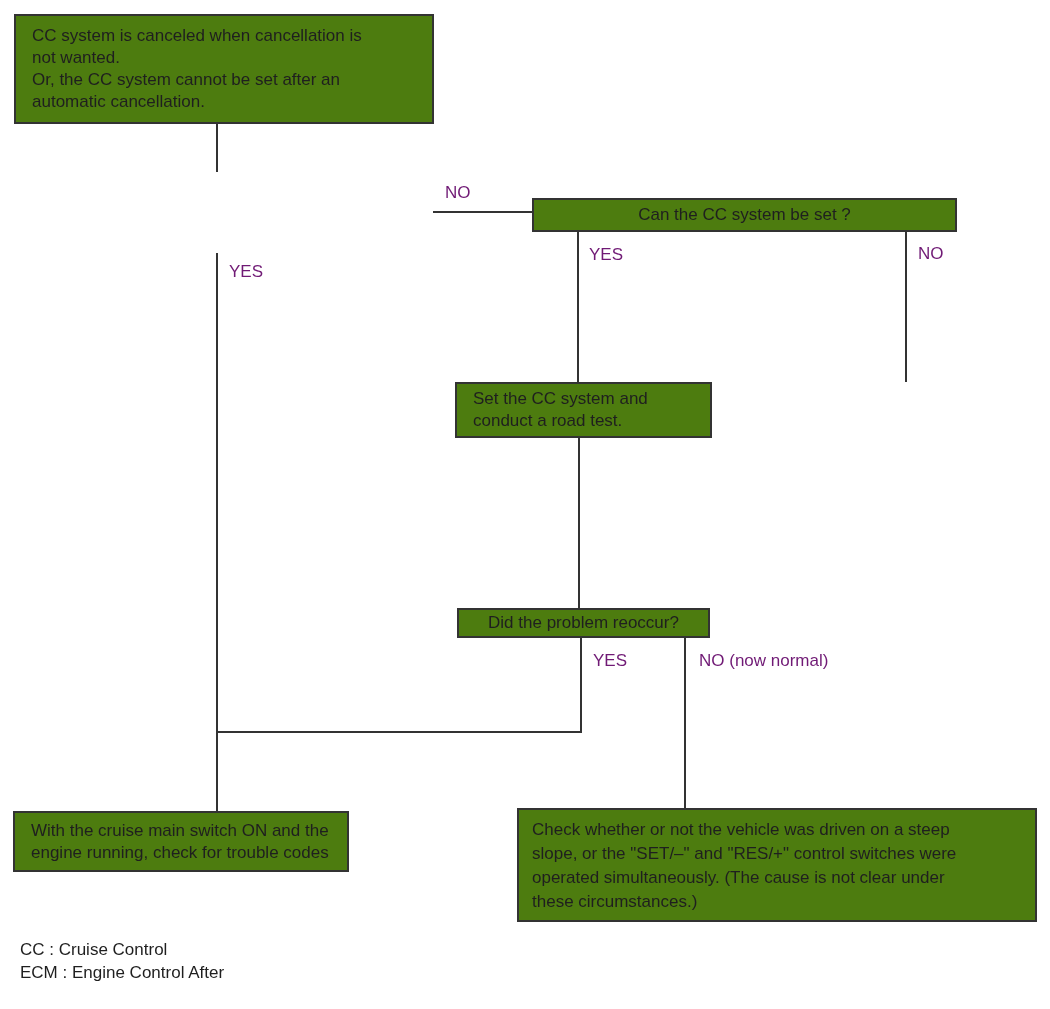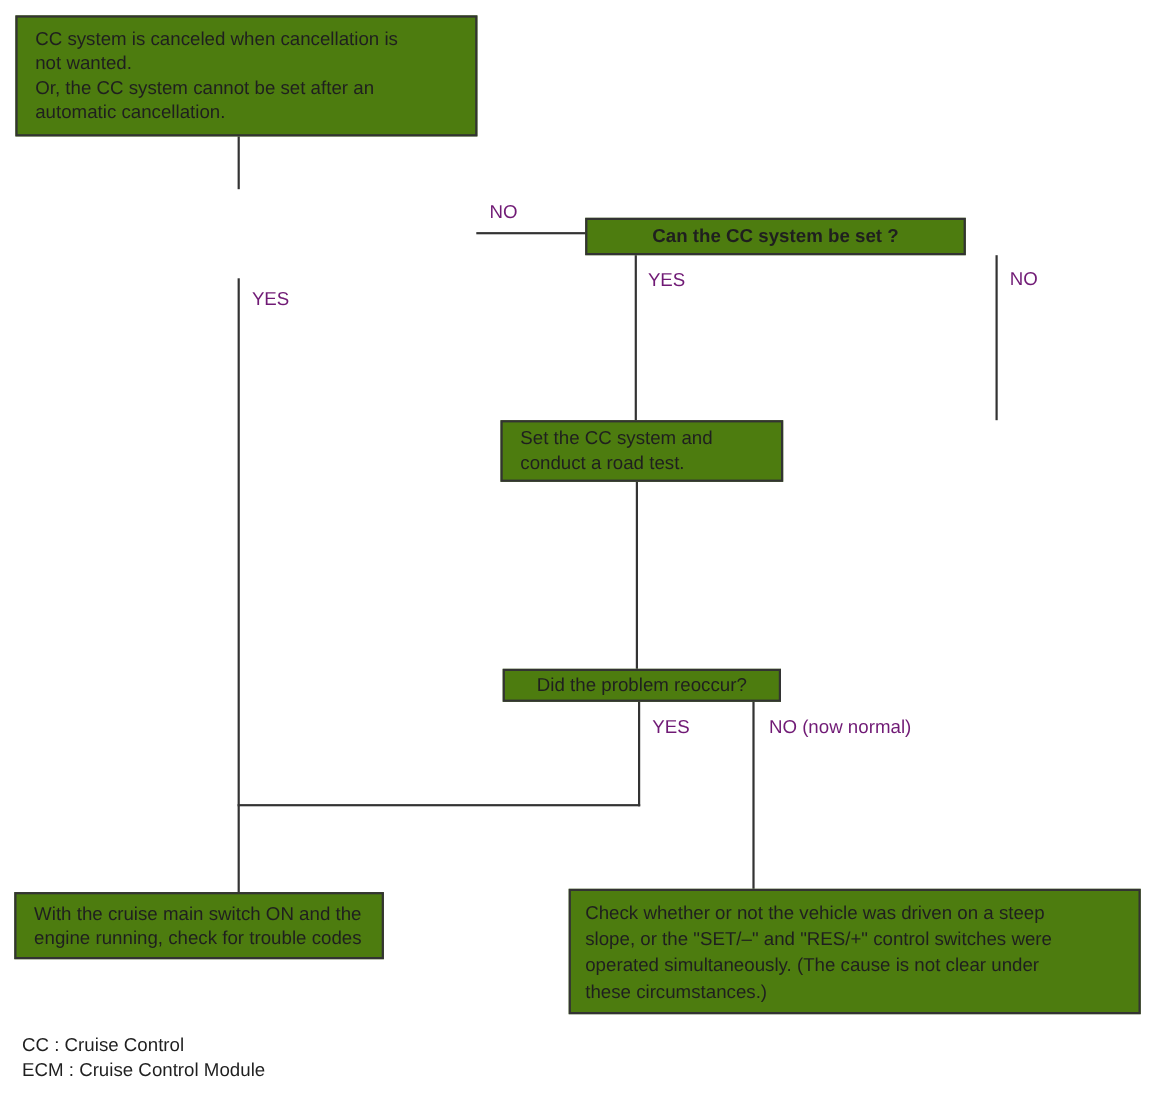--- a/index.html
+++ b/index.html
@@ -75,21 +75,21 @@
   <div class="connector" style="left:684px; top:638px; width:2px; height:170px;"></div>
 
   <div class="box left-align" style="left:14px; top:14px; width:420px; height:110px;">
     <div class="txt">CC system is canceled when cancellation is
 not wanted.
 Or, the CC system cannot be set after an
 automatic cancellation.</div>
   </div>
 
 
-  <div class="box center-align" style="left:532px; top:198px; width:346px; height:34px;font-weight:bold;">
+  <div class="box center-align" style="left:532px; top:198px; width:425px; height:34px;">
     <div class="txt">Can the CC system be set ?</div>
   </div>
 
   <div class="box left-align" style="left:455px; top:382px; width:257px; height:56px; padding-top:4px;">
     <div class="txt">Set the CC system and
 conduct a road test.</div>
   </div>
 
 
   <div class="box center-align" style="left:457px; top:608px; width:253px; height:30px;">
@@ -115,16 +115,16 @@
   <div class="flow-label" style="left:589px; top:245px;">YES</div>
 
   <div class="flow-label" style="left:918px; top:244px;">NO</div>
 
   <div class="flow-label" style="left:593px; top:651px;">YES</div>
 
   <div class="flow-label" style="left:699px; top:651px;">NO (now normal)</div>
 
   <div class="legend">
     <div>CC : Cruise Control</div>
-    <div>ECM : Cruise Control Module</div>
+    <div>ECM : Engine Control After</div>
   </div>
 
 </div>
 
 </body></html>

